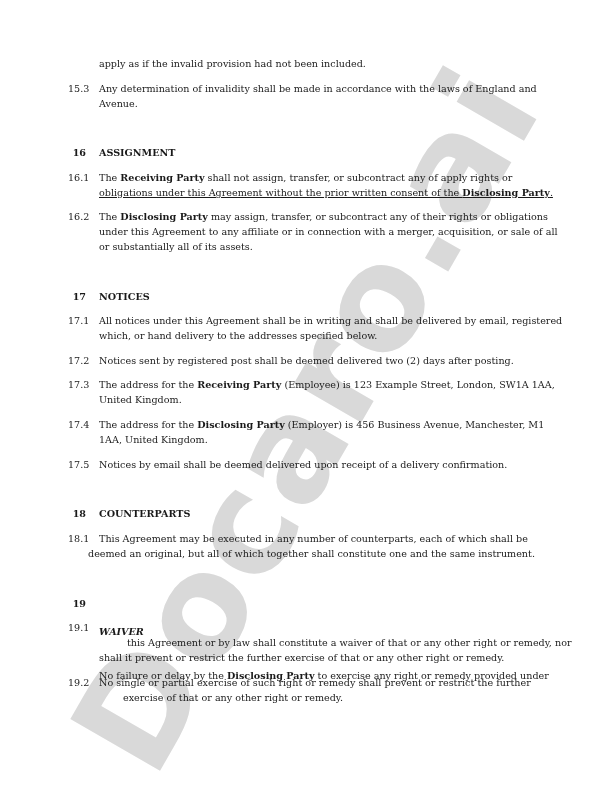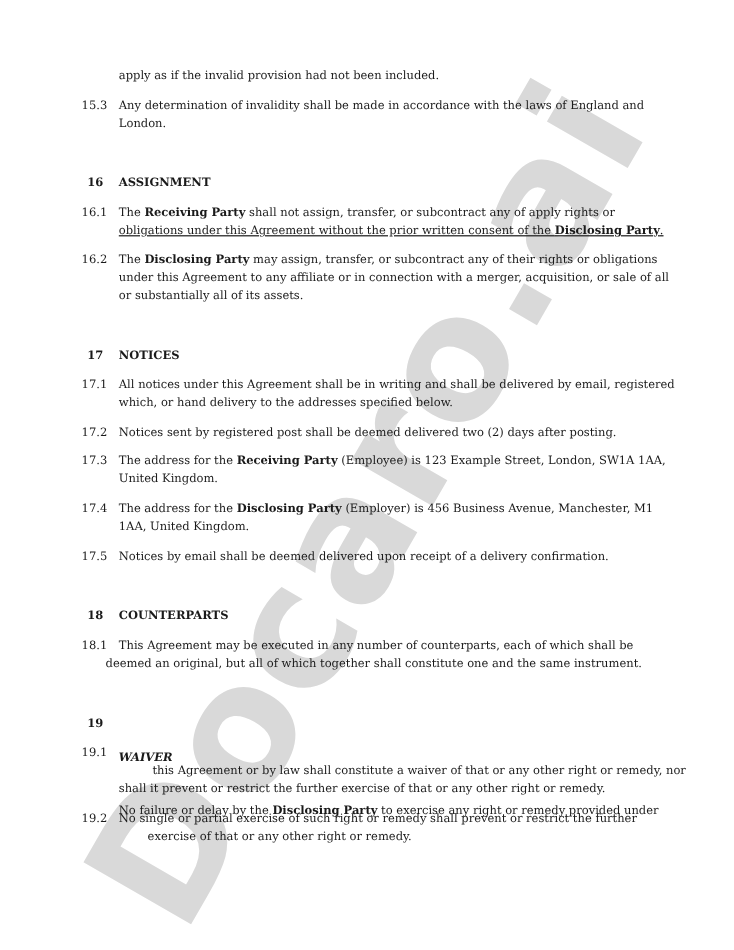--- a/index.html
+++ b/index.html
@@ -80,21 +80,21 @@
 <div class="page">
 
   <div class="watermark">Docaro.ai</div>
 
   <div class="content">
 
     <div class="line" style="left:99px; top:56px;">apply as if the invalid provision had not been included.</div>
 
     <div class="num" style="left:68px; top:81px;">15.3</div>
     <div class="line" style="left:99px; top:81px;">Any determination of invalidity shall be made in accordance with the laws of England and</div>
-    <div class="line" style="left:99px; top:96px;">London.</div>
+    <div class="line" style="left:99px; top:96px;">Avenue.</div>
 
     <div class="heading-num" style="top:145px;">16</div>
     <div class="heading-title" style="top:145px;">ASSIGNMENT</div>
 
     <div class="num" style="left:68px; top:170px;">16.1</div>
     <div class="line" style="left:99px; top:170px;"><span>The </span><b>Receiving Party</b><span> shall not assign, transfer, or subcontract any of apply rights or</span></div>
     <div class="line" style="left:99px; top:185px;text-decoration:underline;"><span>obligations under this Agreement without the prior written consent of the </span><b>Disclosing Party</b><span>.</span></div>
 
     <div class="num" style="left:68px; top:209px;">16.2</div>
     <div class="line" style="left:99px; top:209px;"><span>The </span><b>Disclosing Party</b><span> may assign, transfer, or subcontract any of their rights or obligations</span></div>

